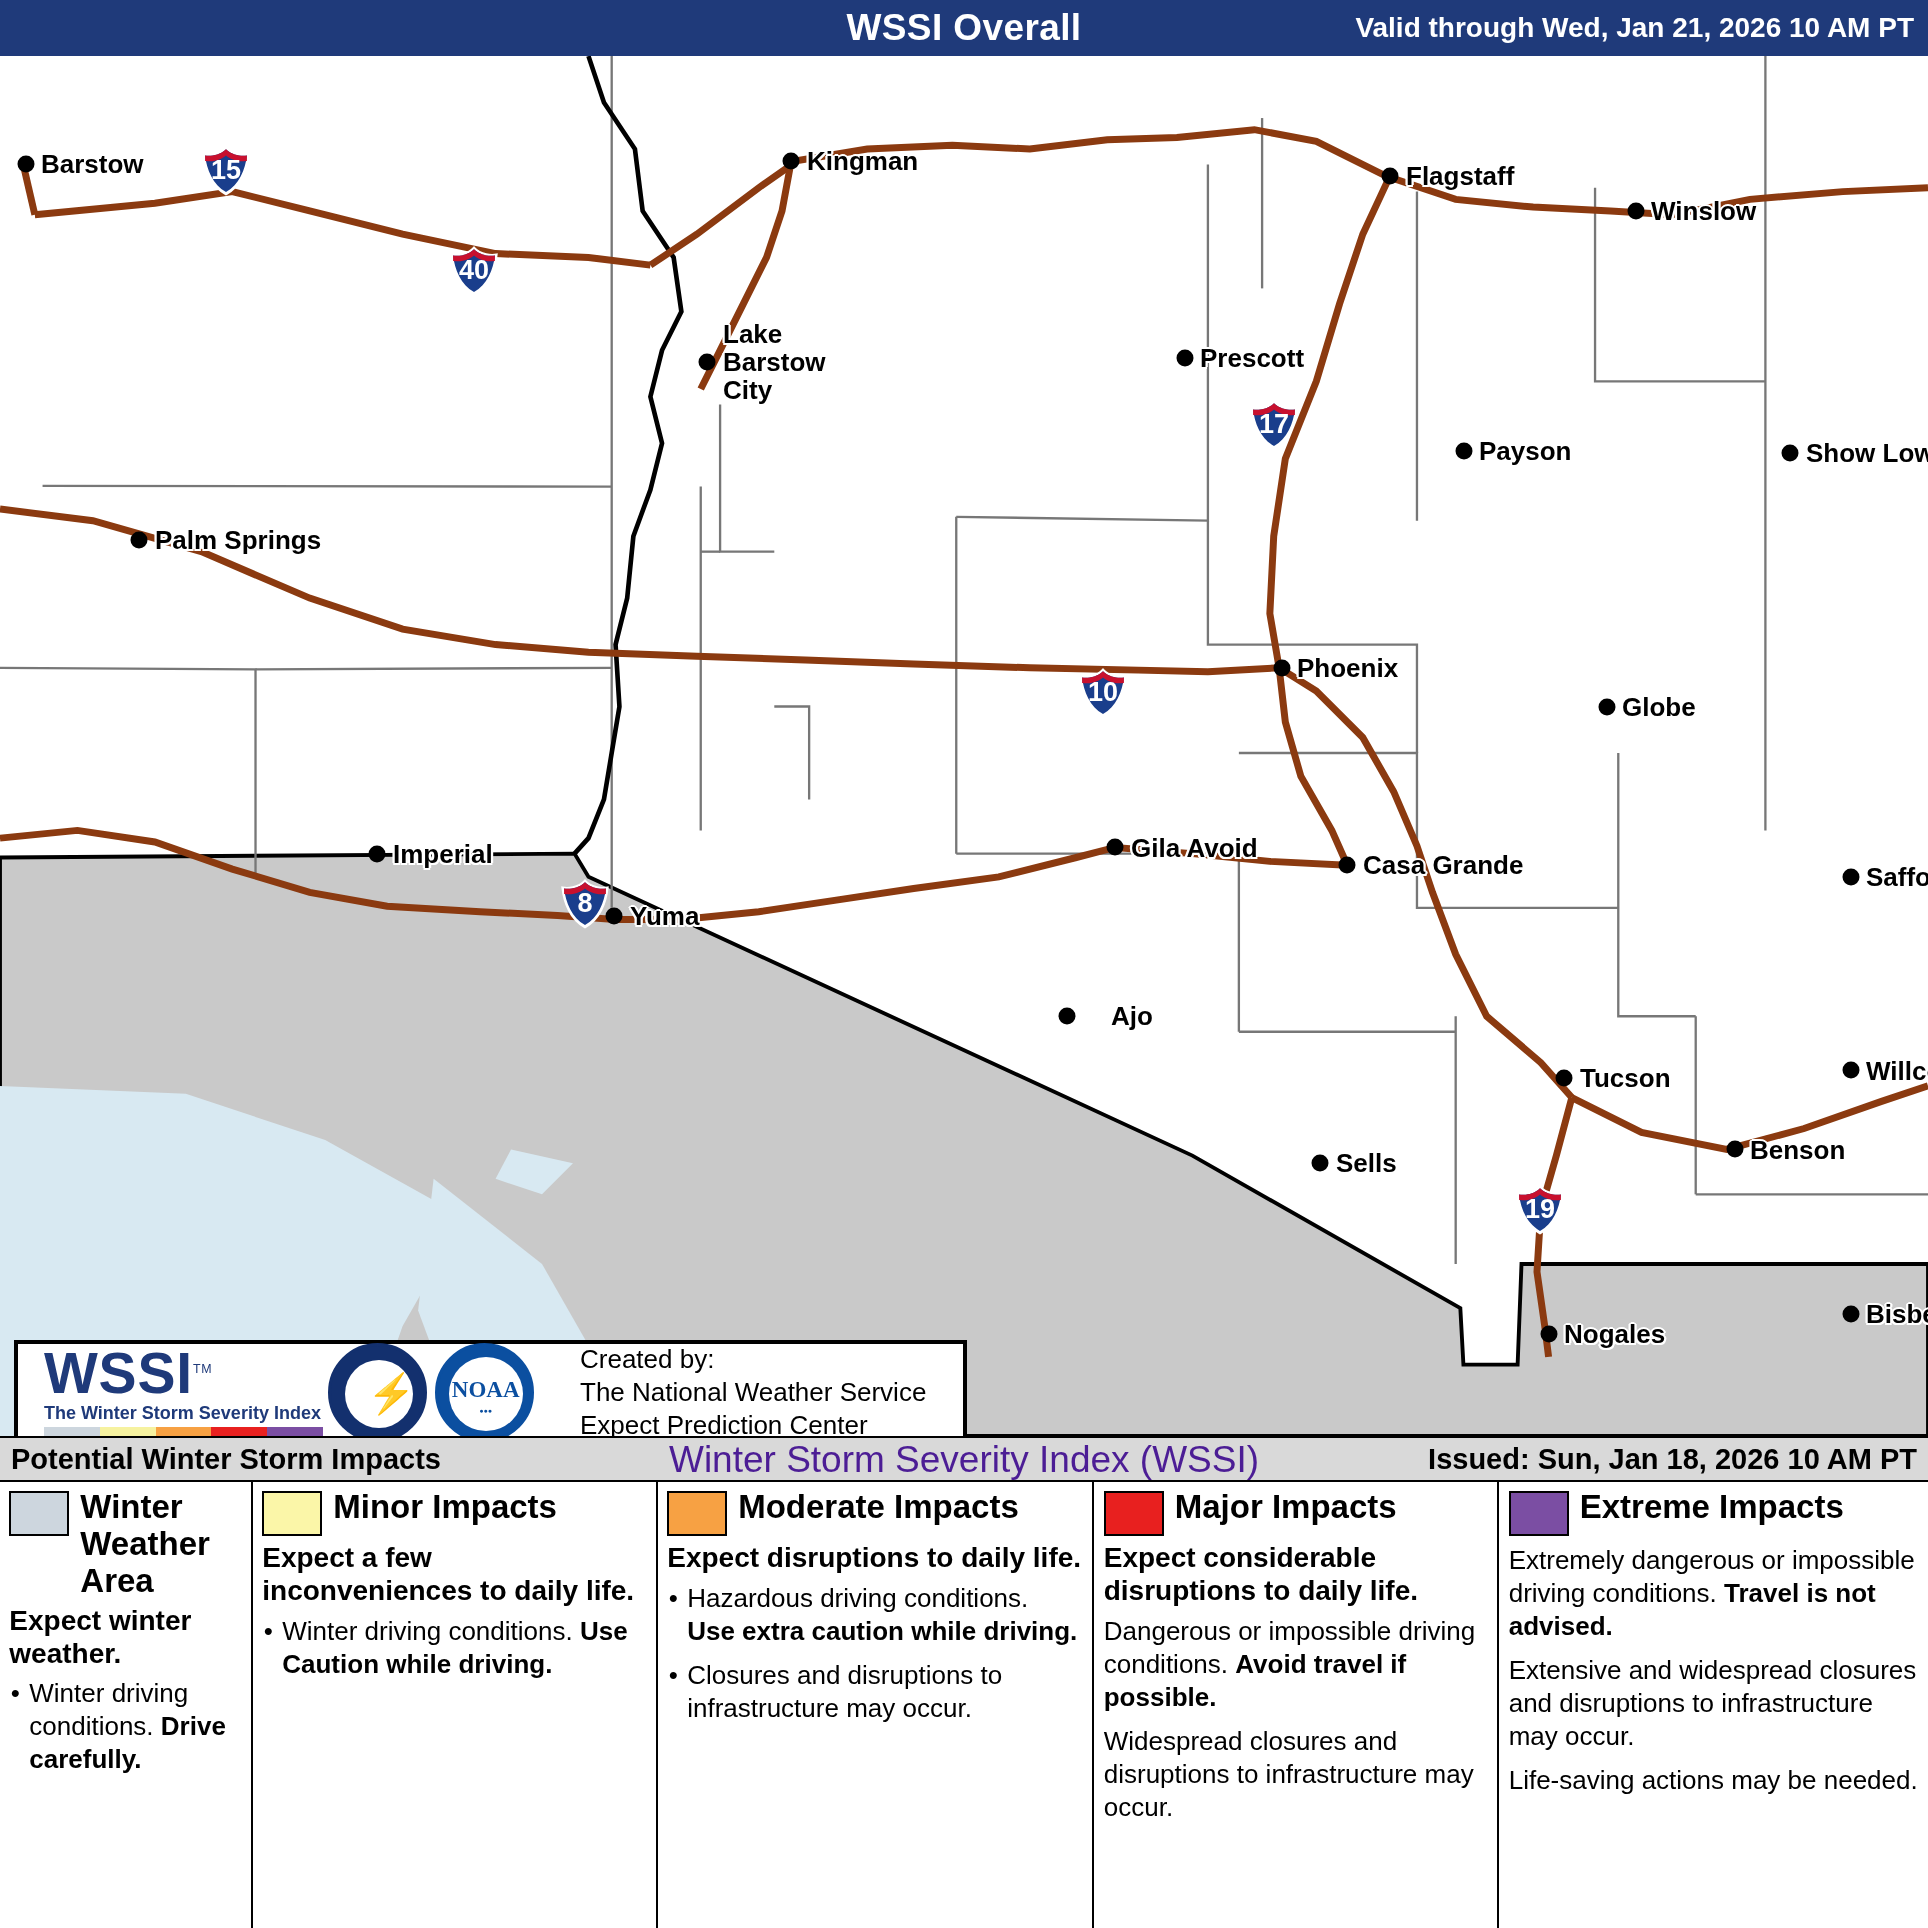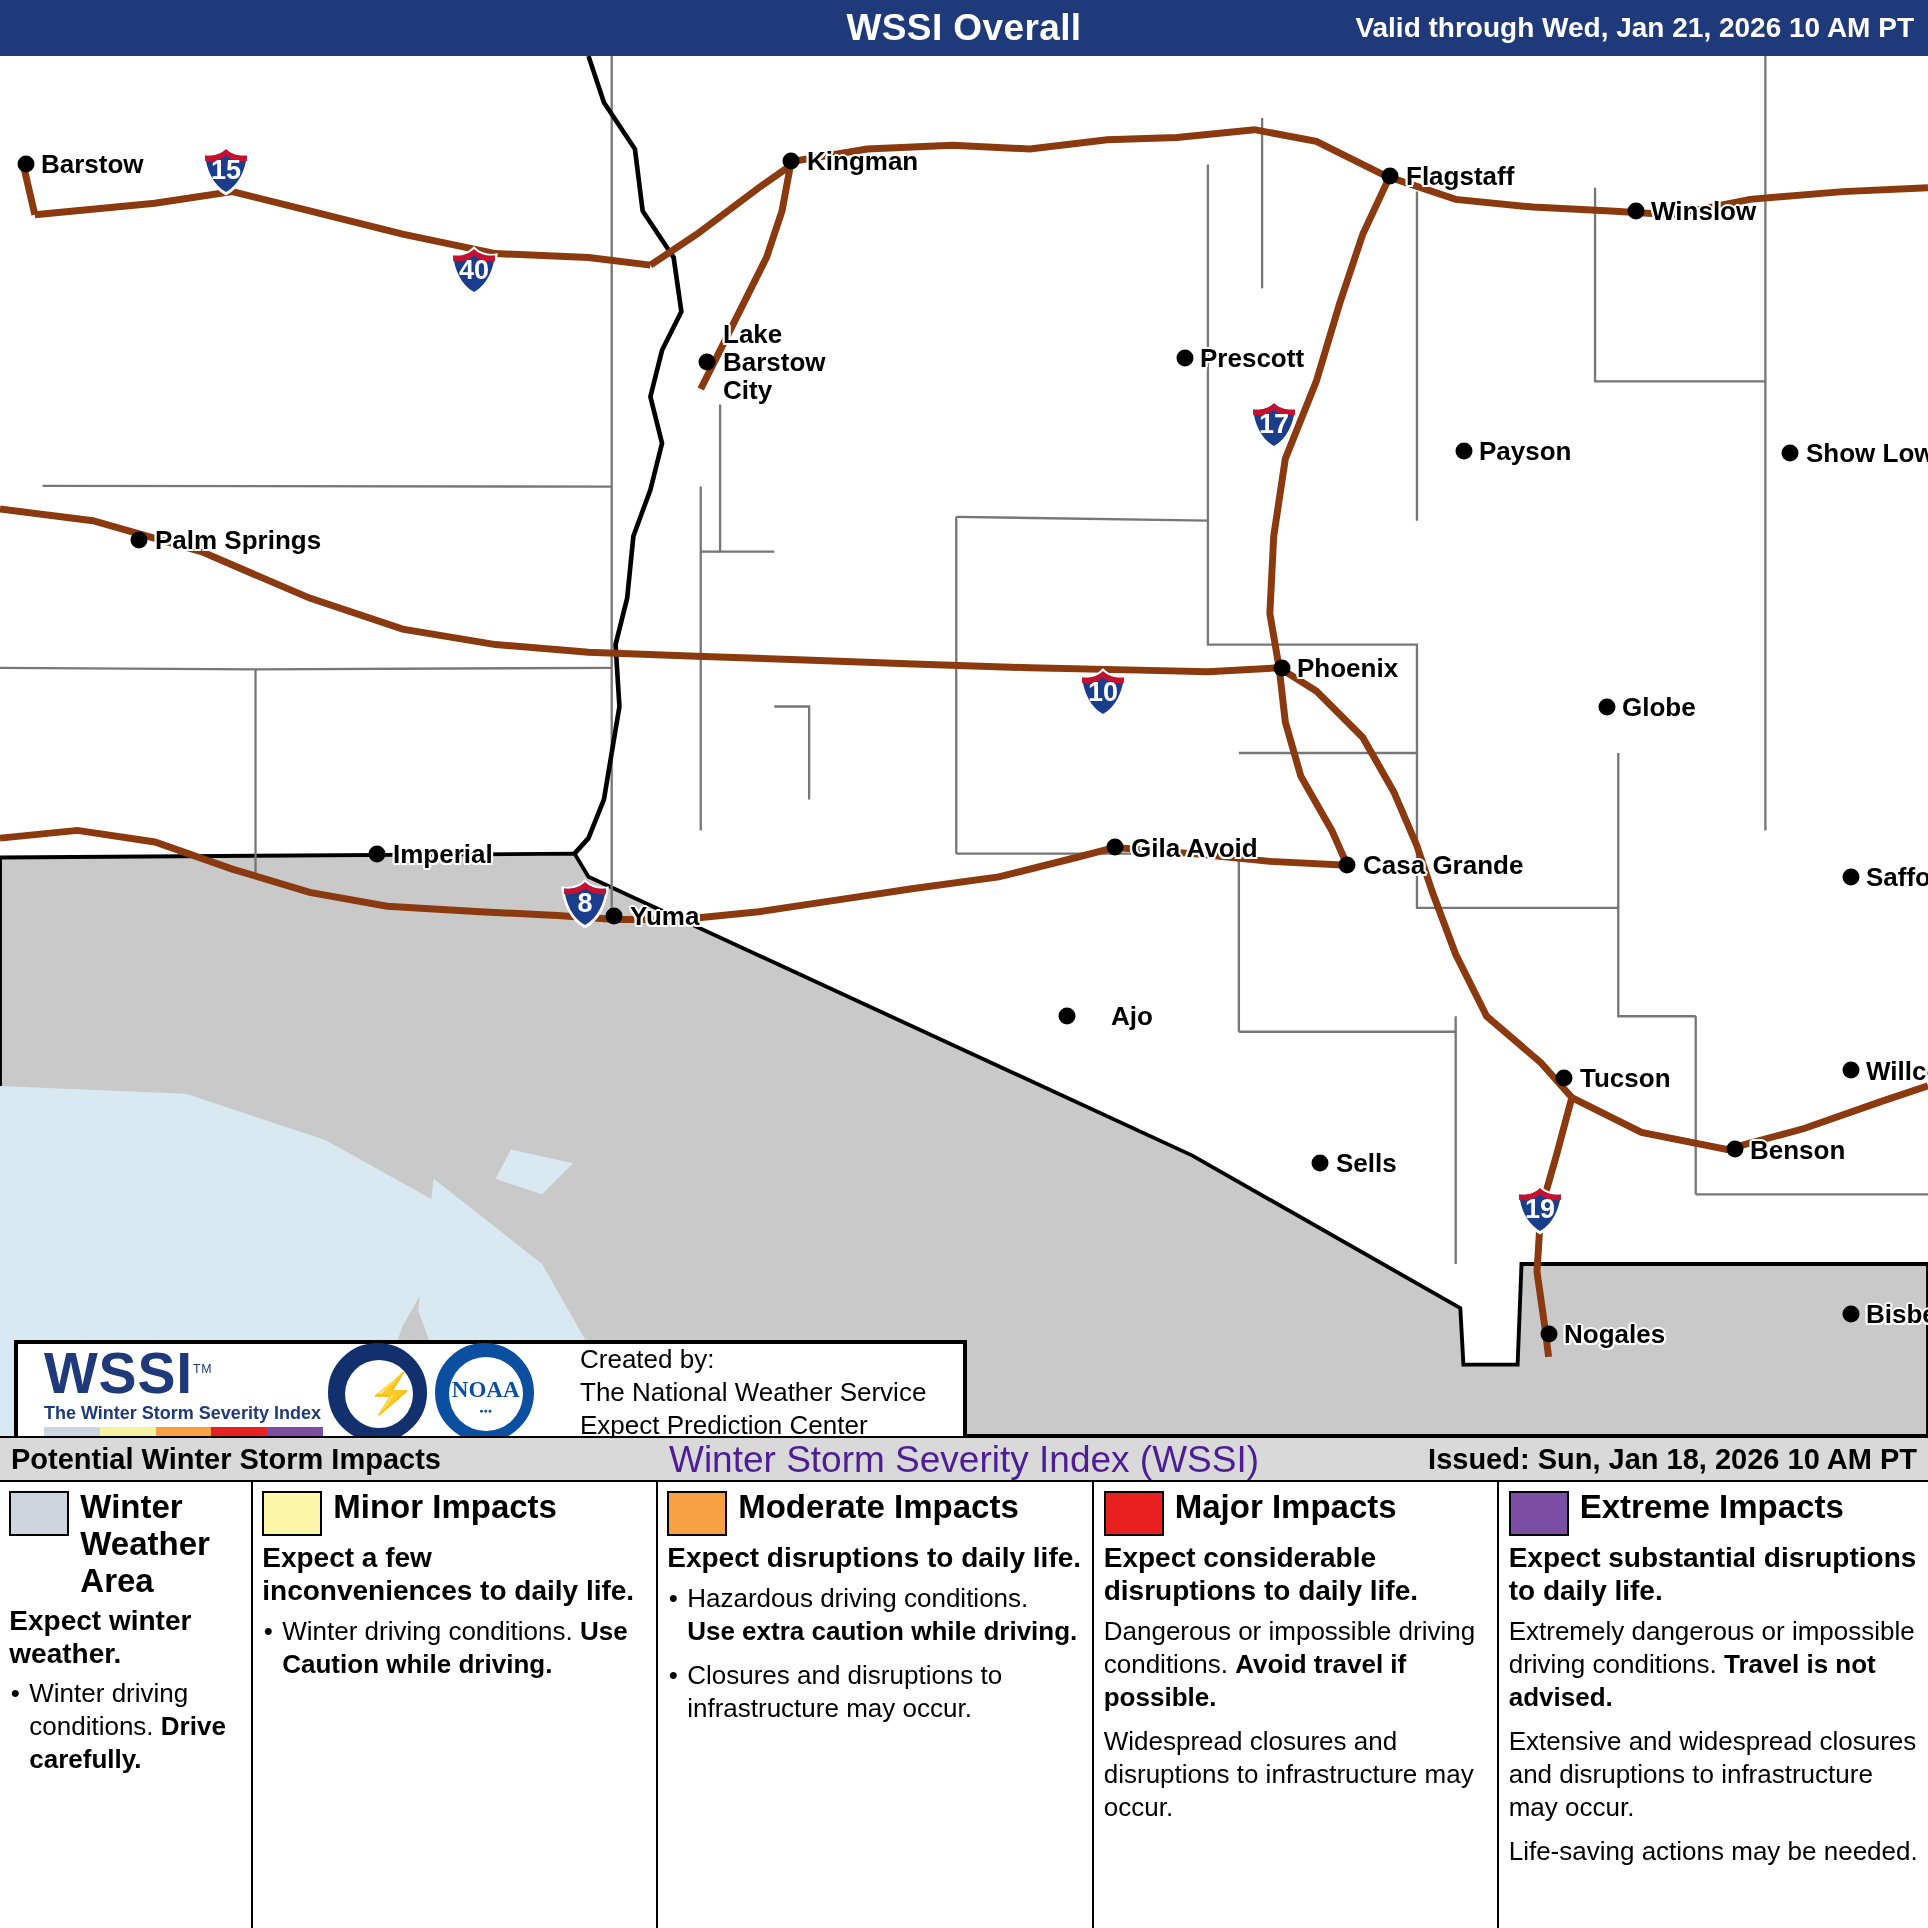--- a/index.html
+++ b/index.html
@@ -534,21 +534,20 @@
       <div class="legend-body">
         <p class="">Dangerous or impossible driving conditions. <b>Avoid travel if possible.</b></p>
         <p class="">Widespread closures and disruptions to infrastructure may occur.</p>
       </div>
     </div>
     <div class="legend-col col-4">
       <div class="legend-head">
         <div class="swatch" style="background:#7b4ea3"></div>
         <div class="legend-title">Extreme Impacts</div>
       </div>
-      <div class="legend-lead">Expect substantial disruptions to daily life.</div>
       <div class="legend-body">
         <p class="">Extremely dangerous or impossible driving conditions. <b>Travel is not advised.</b></p>
         <p class="">Extensive and widespread closures and disruptions to infrastructure may occur.</p>
         <p class="">Life-saving actions may be needed.</p>
       </div>
     </div>
   </div>
 
 
 </body></html>

